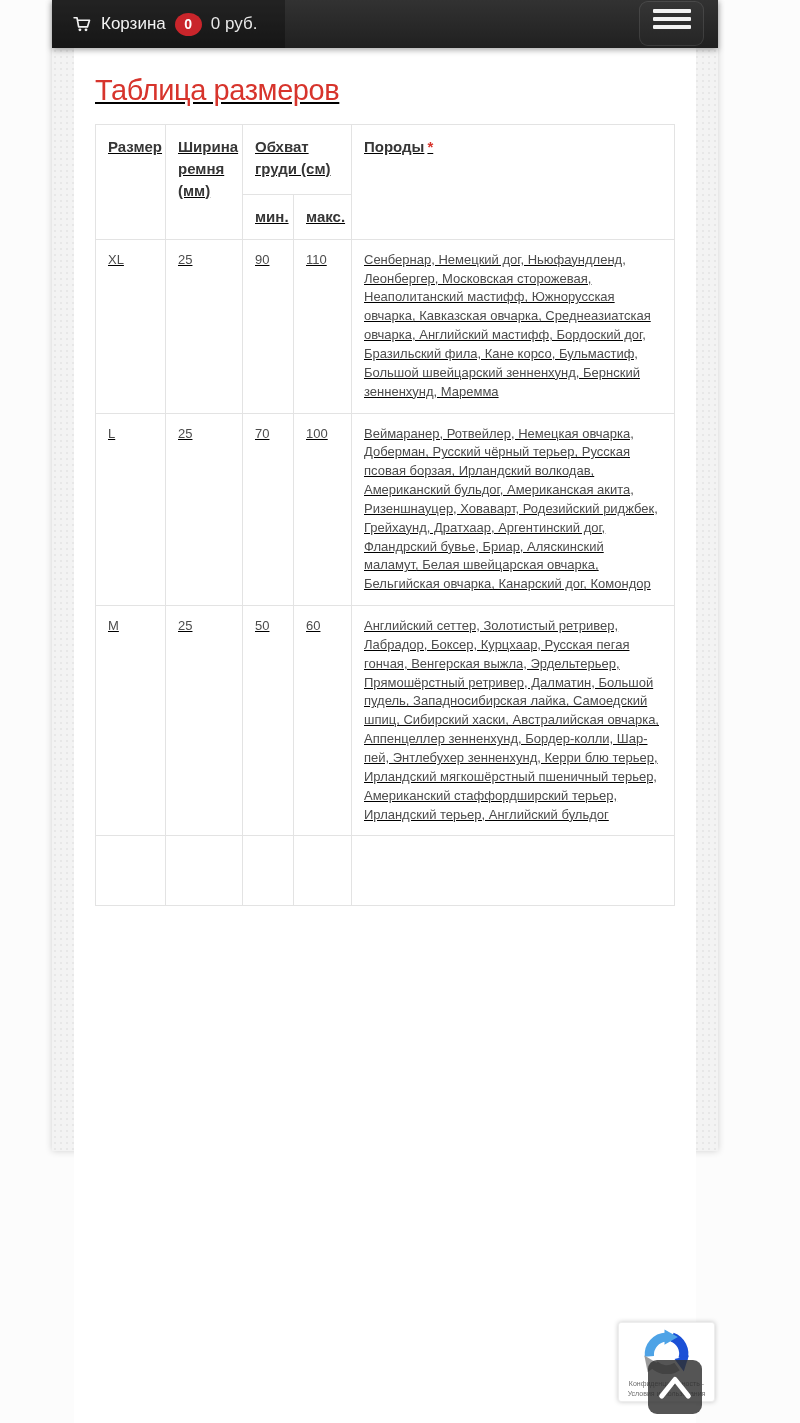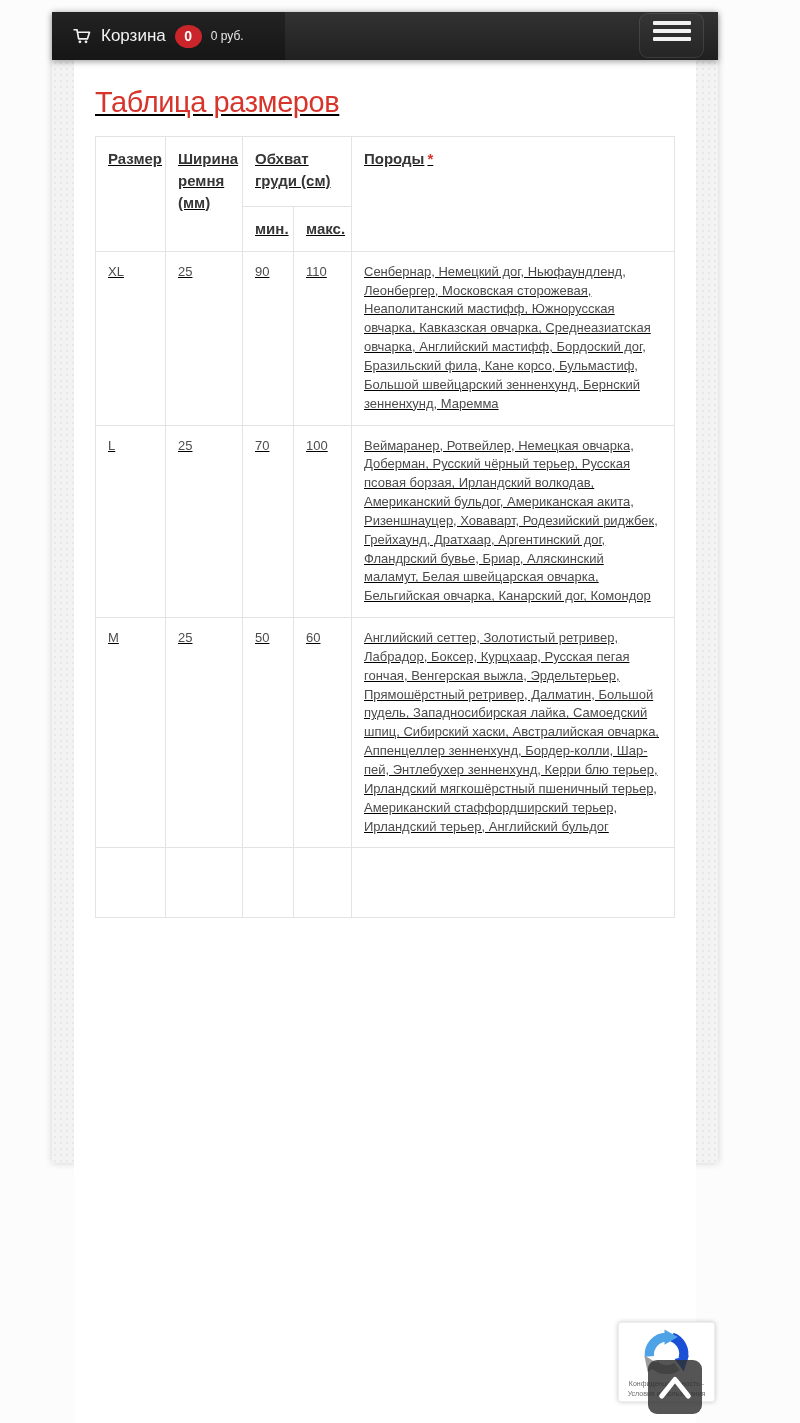--- a/index.html
+++ b/index.html
@@ -4,21 +4,21 @@
 <style>
   * { margin:0; padding:0; box-sizing:border-box; }
   html,body { width:800px; height:1423px; overflow:hidden; }
   body {
     position:relative;
     background:#fcfcfc;
     font-family:"Liberation Sans", sans-serif;
   }
   
   .page {
-    position:absolute; left:52px; top:12px; width:666px; height:1151px;
+    position:absolute; left:52px; top:0; width:666px; height:1151px;
     background-color:#f3f3f3;
     background-image:radial-gradient(rgba(0,0,0,0.05) 1px, transparent 1.2px);
     background-size:6px 6px;
     box-shadow:0 0 7px rgba(0,0,0,0.18);
   }
   
   .topbar {
     position:relative; height:48px;
     background:linear-gradient(#323232,#202020);
     box-shadow:0 2px 6px rgba(0,0,0,0.35);
@@ -29,21 +29,21 @@
     background:rgba(0,0,0,0.30);
     display:flex; align-items:center; gap:9px;
     padding-left:20px; cursor:pointer;
   }
   .cart-label { color:#f2f2f2; font-size:17px; }
   .cart-badge {
     background:#c9252b; color:#fff; font-size:14px; font-weight:bold;
     min-width:27px; height:23px; line-height:23px; text-align:center;
     border-radius:50%; display:inline-block;
   }
-  .cart-total { color:#e8e8e8; font-size:12px; }
+  .cart-total { color:#e8e8e8; font-size:17px; }
   .menu-button {
     position:absolute; right:14px; top:1px; width:65px; height:45px;
     background:rgba(255,255,255,0.02);
     border:1px solid rgba(255,255,255,0.10); border-radius:9px;
     display:flex; flex-direction:column; align-items:center;
     padding-top:7px; gap:4px; cursor:pointer;
   }
   .menu-button span { width:38px; height:4px; background:#f2f2f2; border-radius:1px; }
   
   .content {

